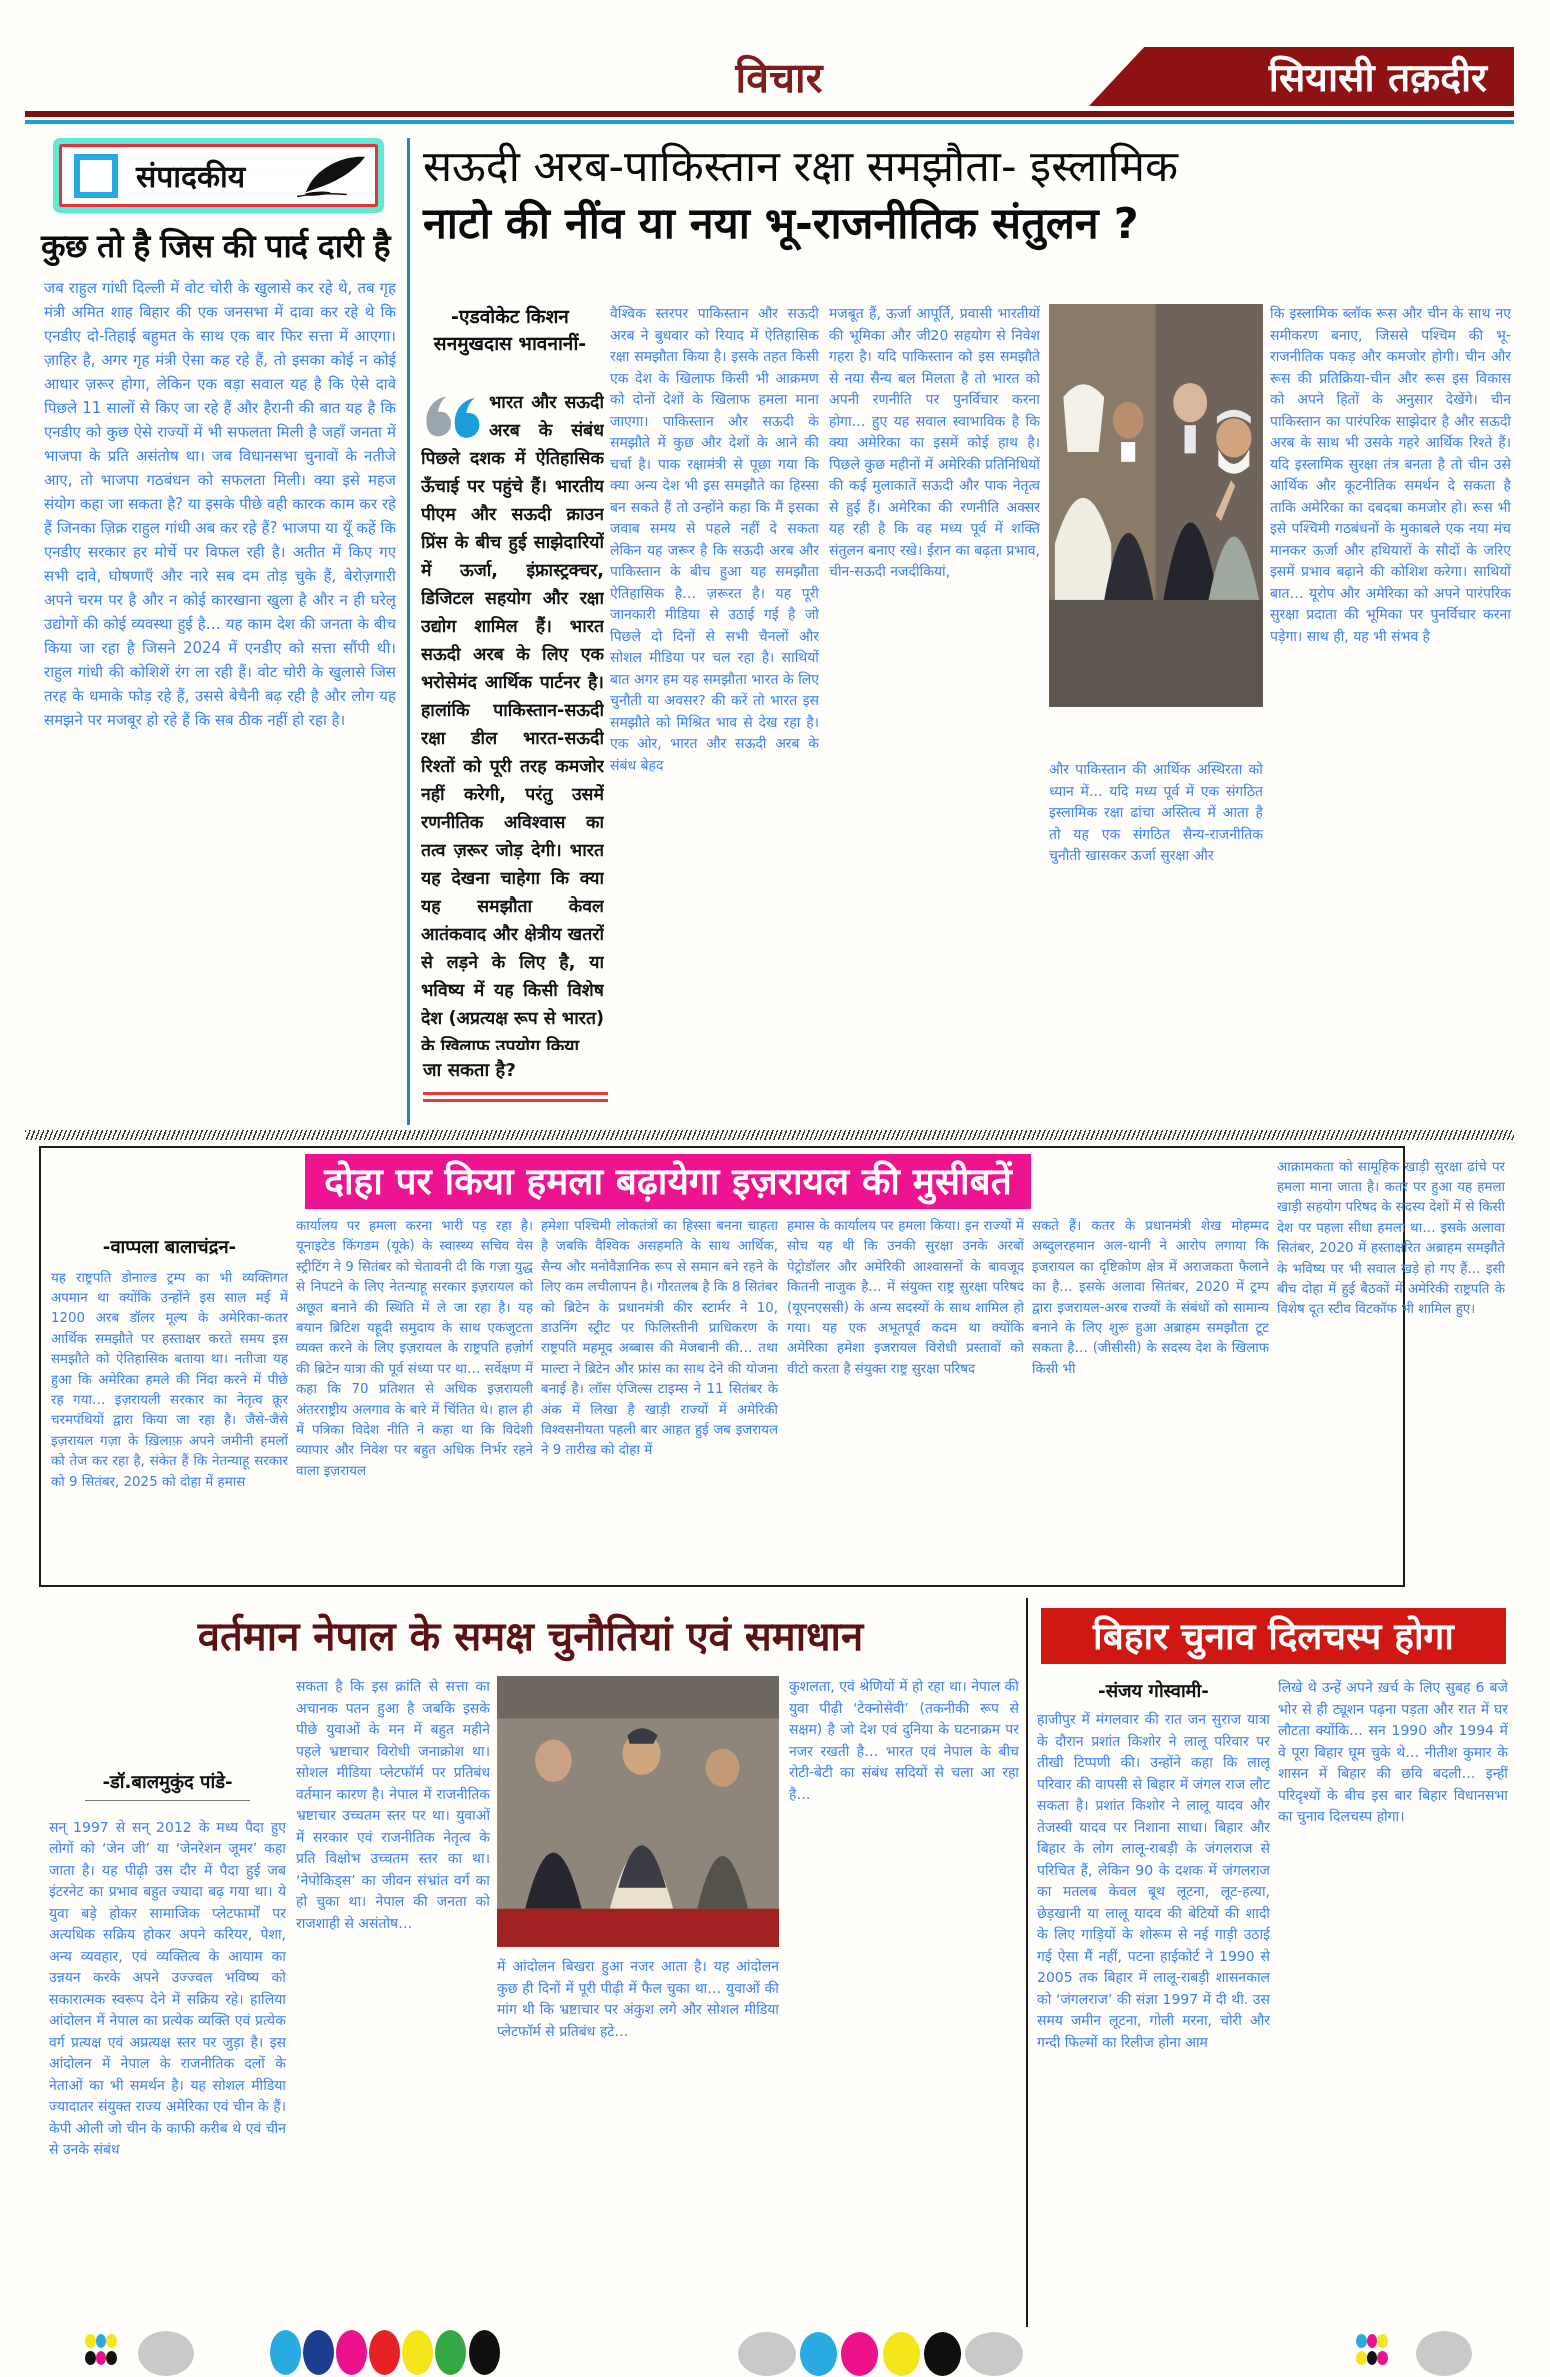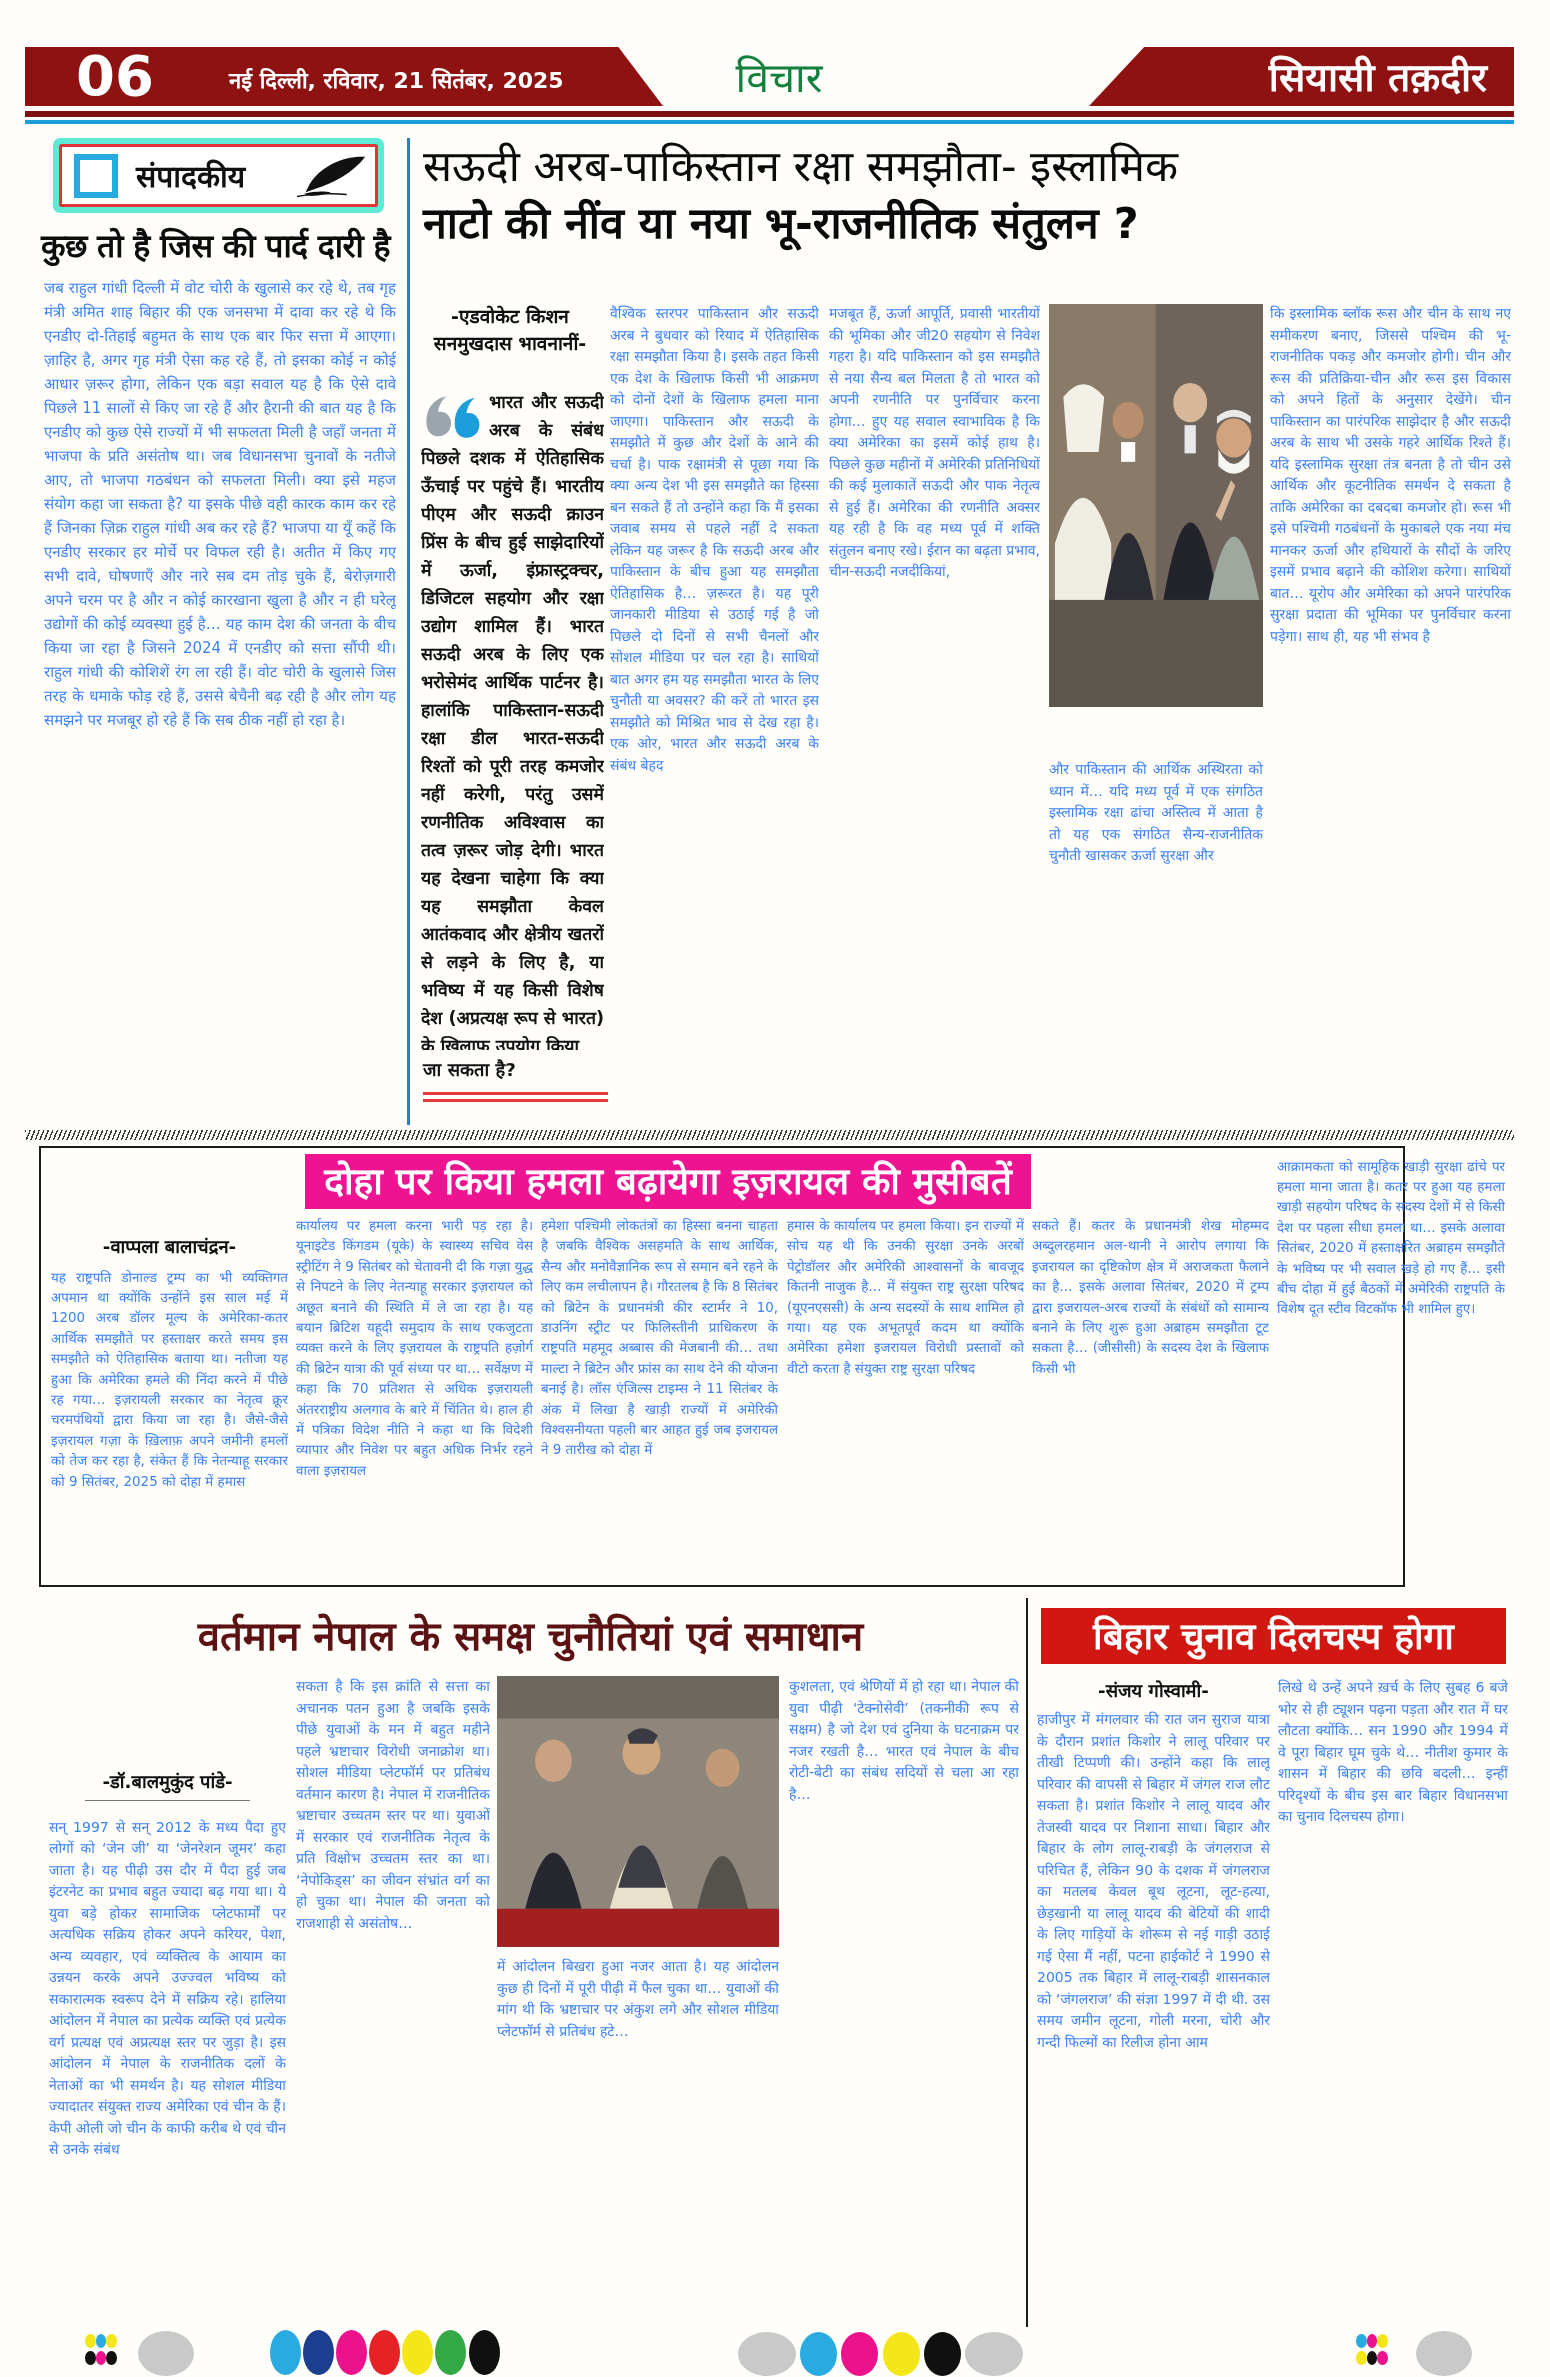--- a/index.html
+++ b/index.html
@@ -12,25 +12,21 @@
   .banner-text{color:#fff;font-weight:bold;text-align:center;white-space:nowrap;}
   .hatch{background:repeating-linear-gradient(112deg,#3c3c3c 0 1.4px,transparent 1.4px 4.2px);}
   .dot{border-radius:50%;display:inline-block;}
   svg{display:block;}
 </style>
 </head>
 <body>
 
 <div id="page">
 
-  <div class="abs band" style="left:25px;top:47px;width:638px;height:59px;clip-path:polygon(0 0,93% 0,100% 100%,0 100%);">
-    <div class="abs" style="left:51px;top:-4.2px;font-size:56px;font-weight:bold;">06</div>
-    <div class="abs" style="left:204px;top:17px;font-size:22px;font-weight:bold;">नई दिल्ली, रविवार, 21 सितंबर, 2025</div>
-  </div>
-  <div class="abs" style="left:698px;top:48px;width:162px;text-align:center;font-size:41px;font-weight:normal;color:#15803d;">विचार</div>
+  <div class="abs" style="left:698px;top:48px;width:162px;text-align:center;font-size:41px;font-weight:bold;color:#7f1d1d;">विचार</div>
   <div class="abs band" style="left:1089px;top:47px;width:425px;height:59px;clip-path:polygon(13% 0,100% 0,100% 100%,0 100%);">
     <div style="text-align:right;padding-right:27px;font-size:39px;font-weight:bold;line-height:61px;">सियासी तक़दीर</div>
   </div>
   <div class="abs" style="left:25px;top:111px;width:1489px;height:5.6px;background:#7d1010;"></div>
   <div class="abs" style="left:25px;top:120px;width:1489px;height:3.5px;background:#1b9ed9;"></div>
 
   <div class="abs" style="left:53px;top:138px;width:331px;height:75px;background:#5eead4;border-radius:7px;padding:6.3px;box-sizing:border-box;">
     <div style="width:100%;height:100%;background:#fff;border:3.5px solid #e53238;border-radius:2.8px;display:flex;align-items:center;box-sizing:border-box;">
       <span style="width:32px;height:32px;border:6.3px solid #29abe2;margin-left:11.3px;display:inline-block;"></span>
       <span style="font-size:30px;font-weight:bold;margin-left:18.3px;color:#101010;">संपादकीय</span>

